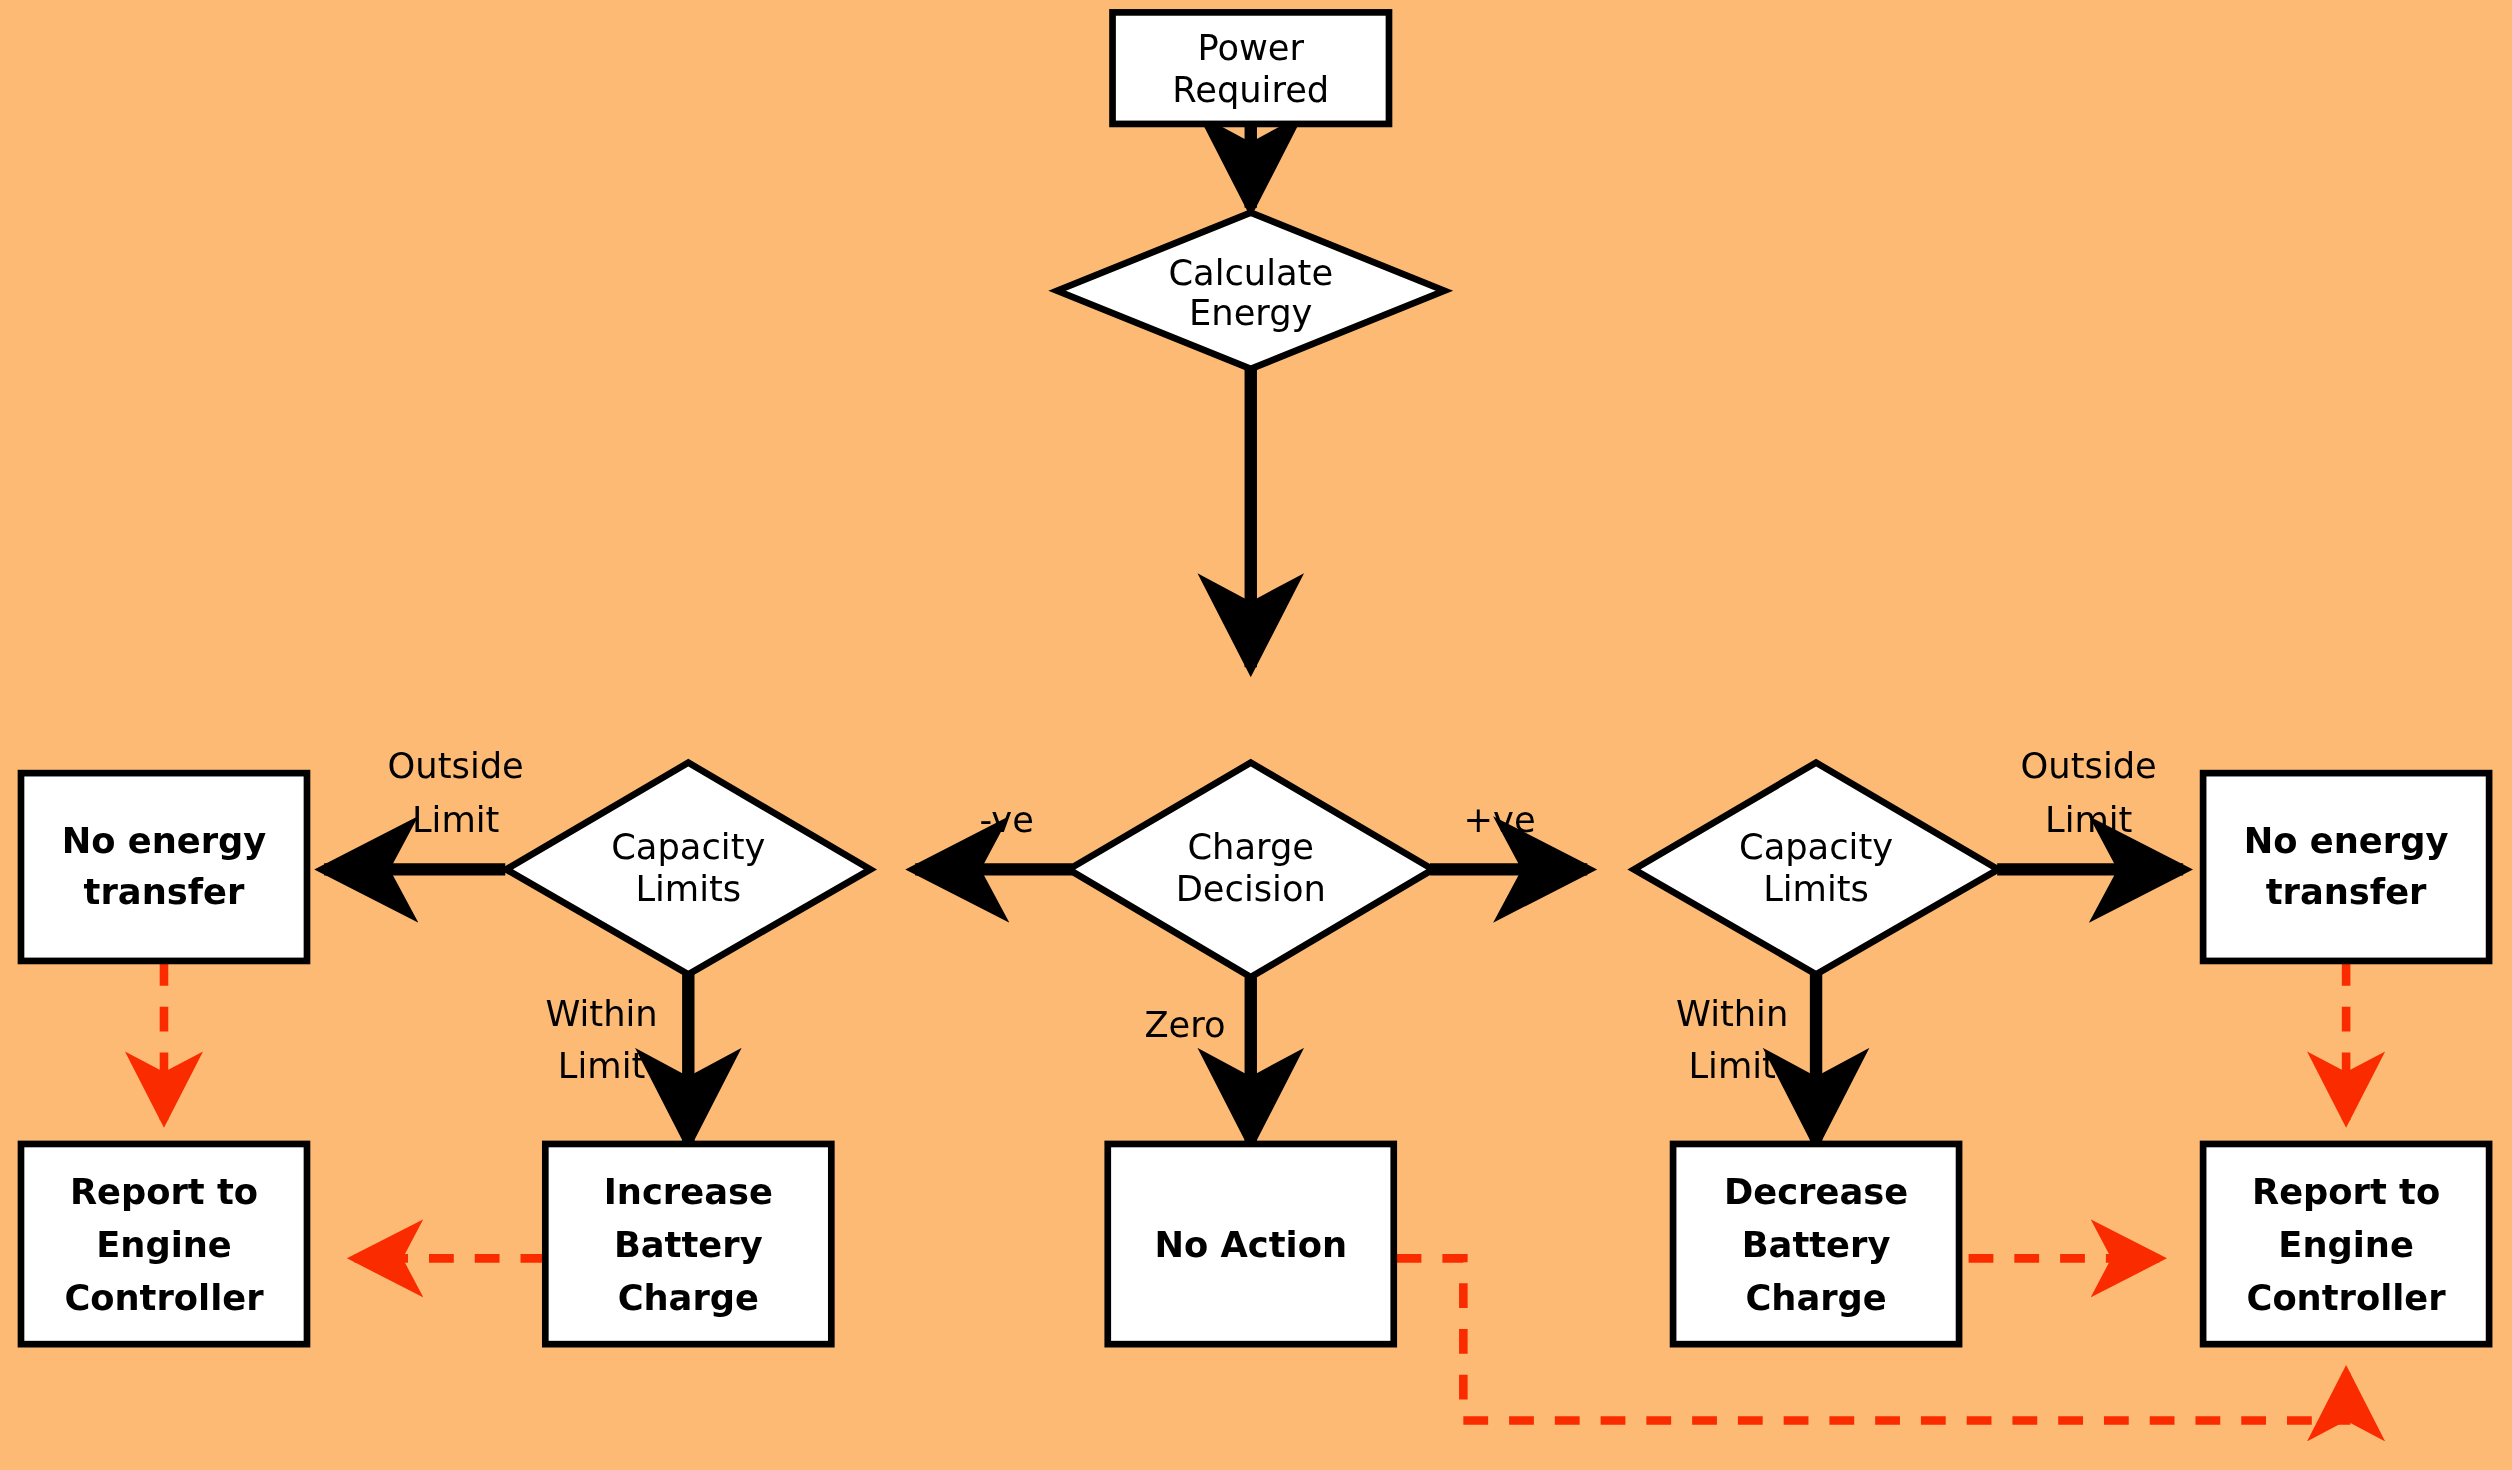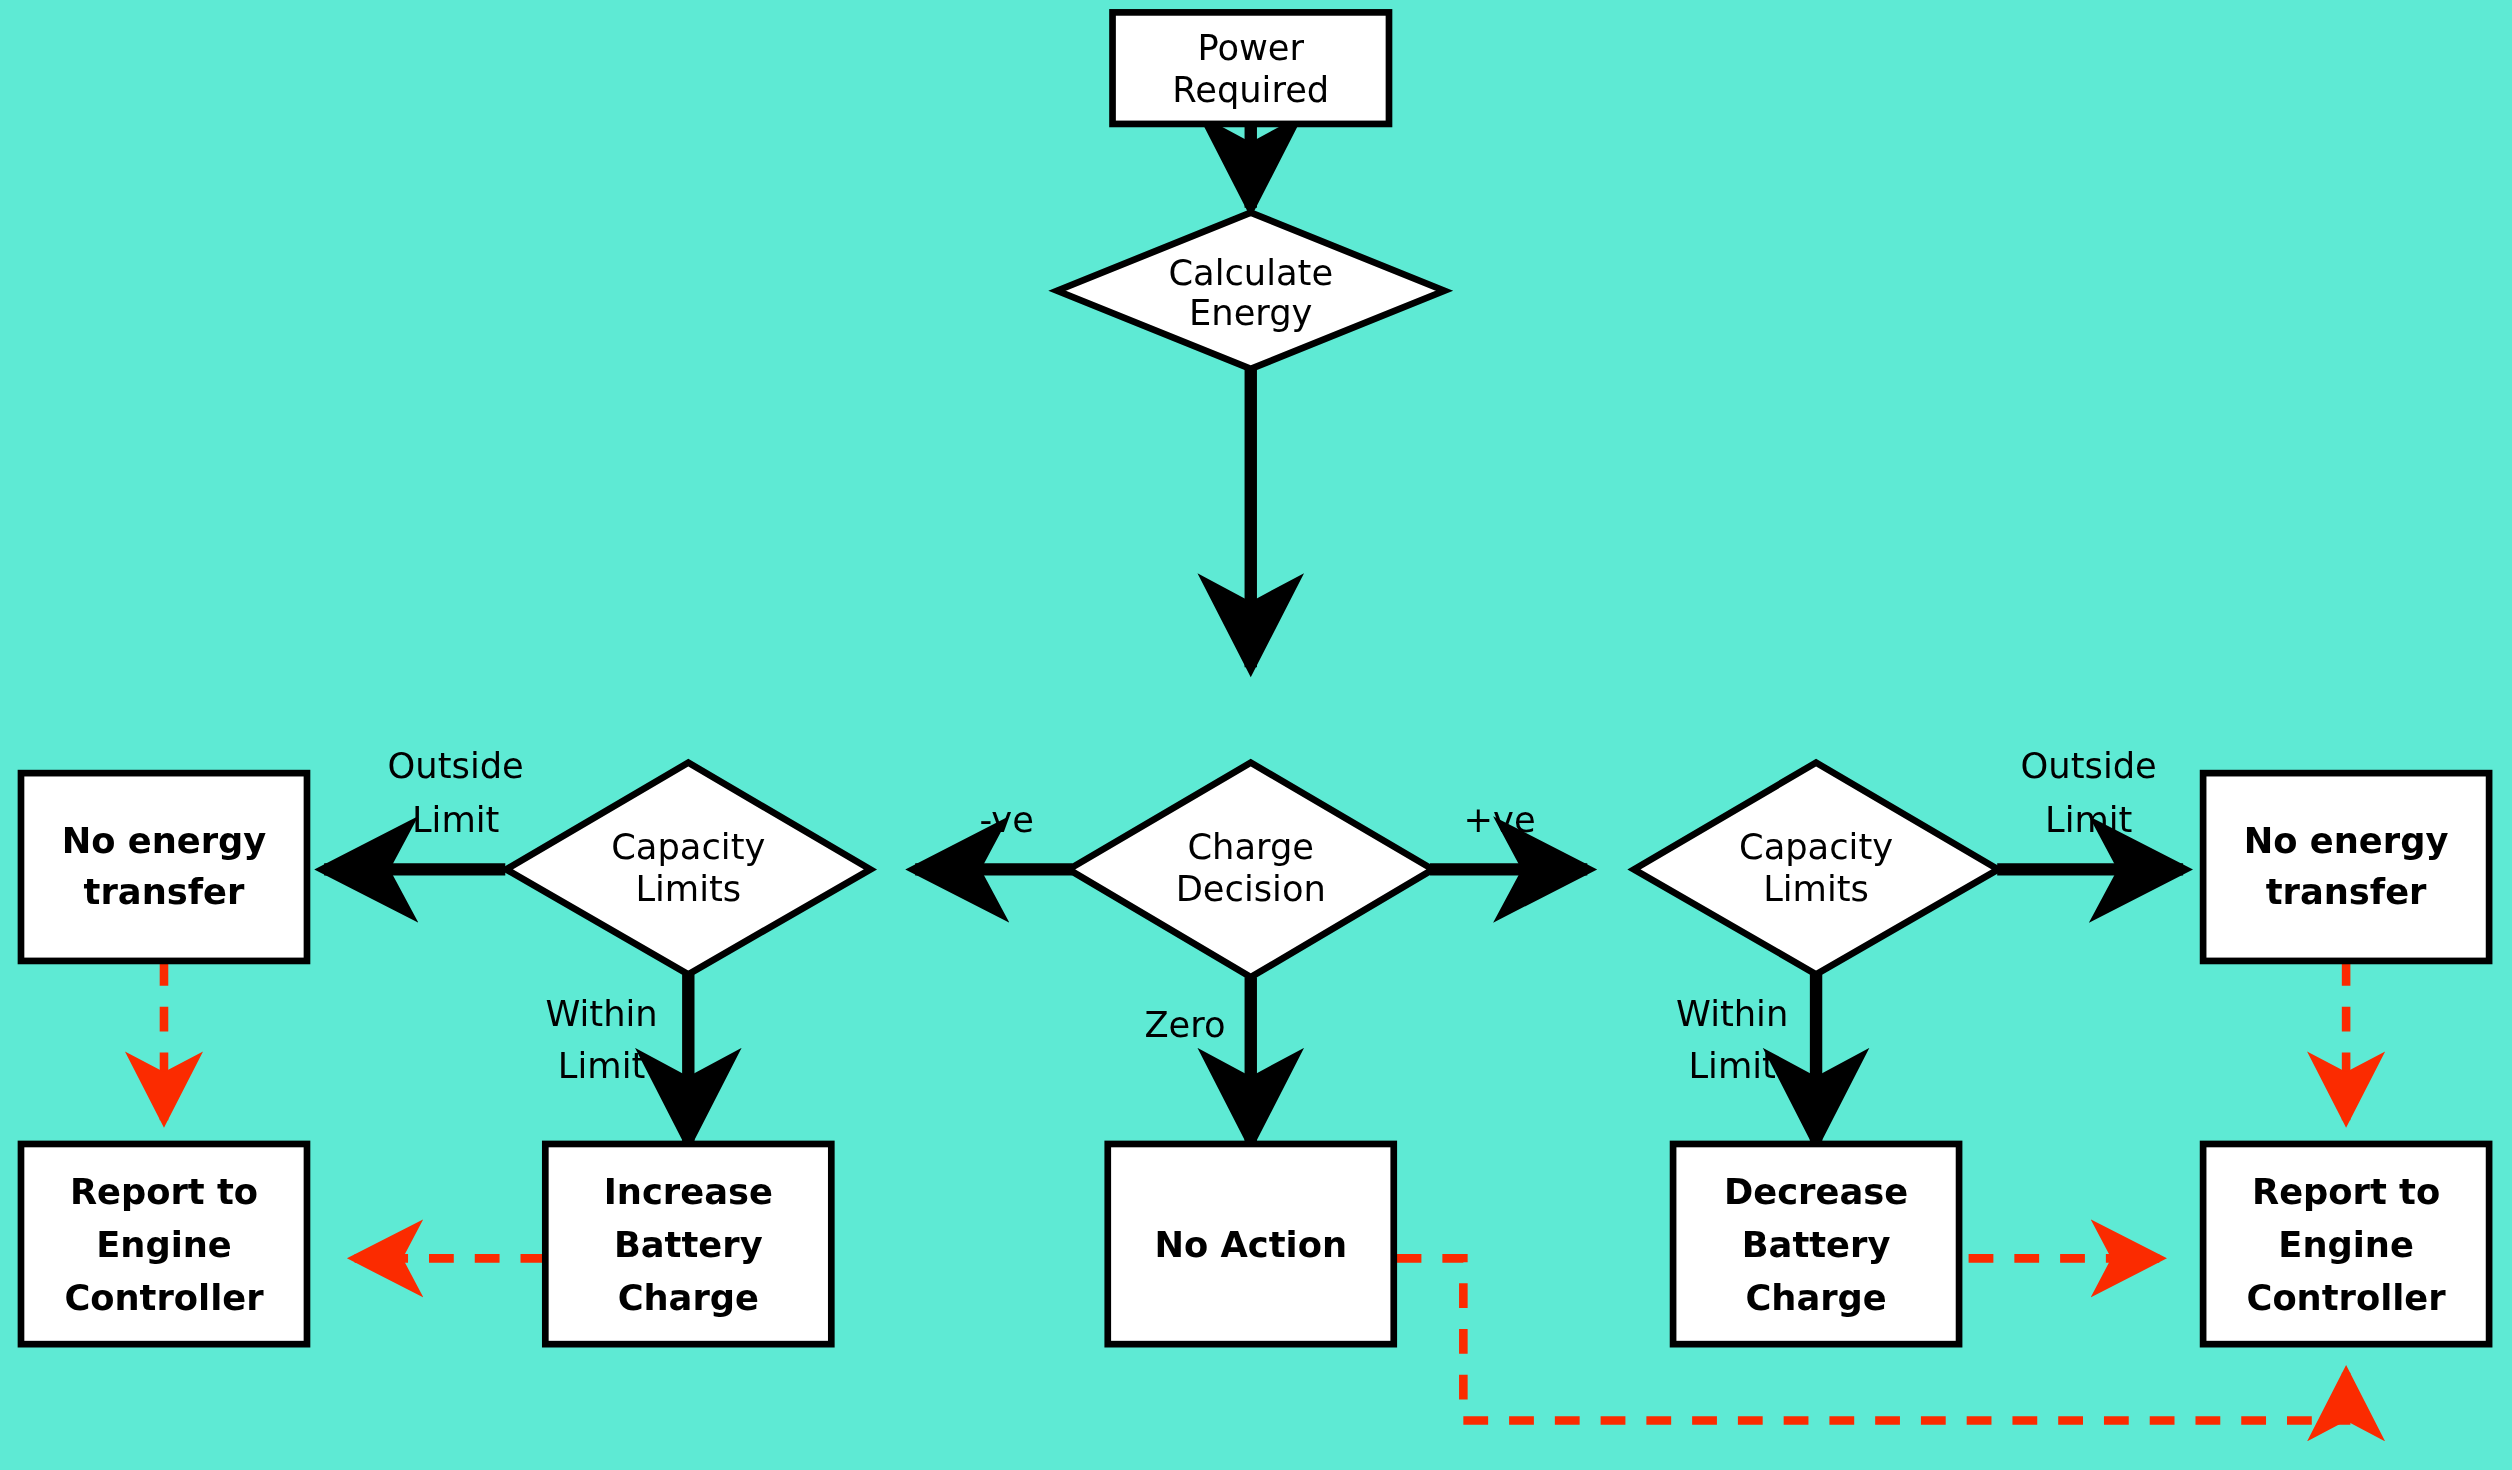--- a/index.html
+++ b/index.html
@@ -7,21 +7,21 @@
     padding: 0;
     background: #ffffff;
   }
   body {
     font-family: "DejaVu Sans", sans-serif;
   }
   #canvas {
     position: relative;
     width: 2512px;
     height: 1470px;
-    background: #5eead4;
+    background: #fdba74;
     overflow: hidden;
   }
   svg.flow {
     position: absolute;
     inset: 0;
     width: 2512px;
     height: 1470px;
   }
   .node-box {
     fill: #ffffff;

